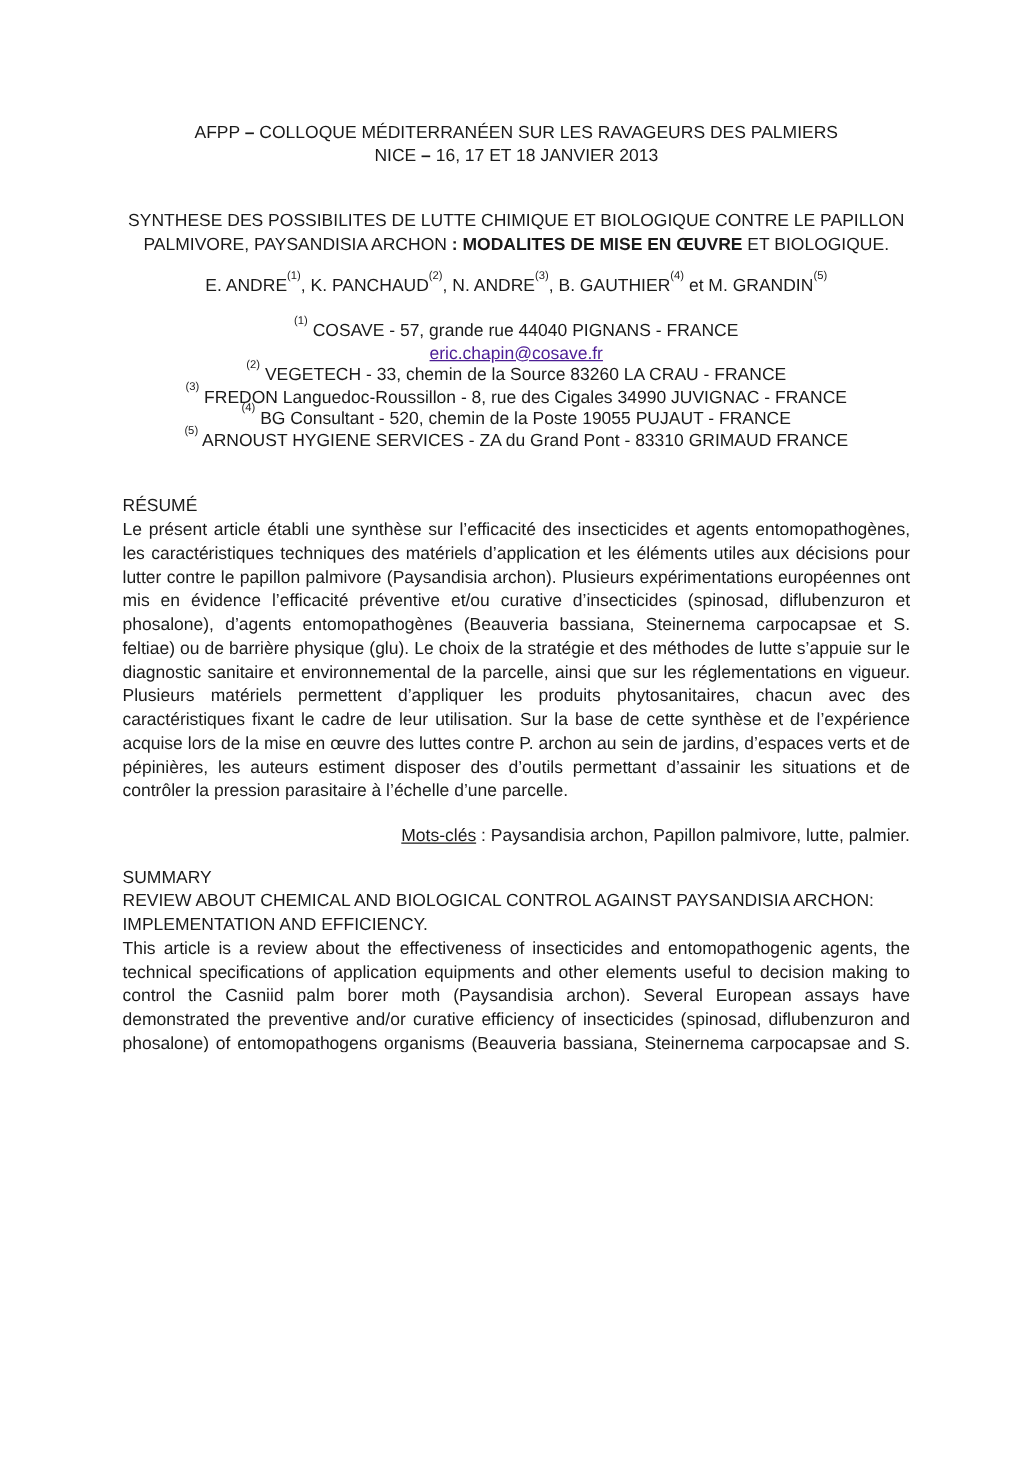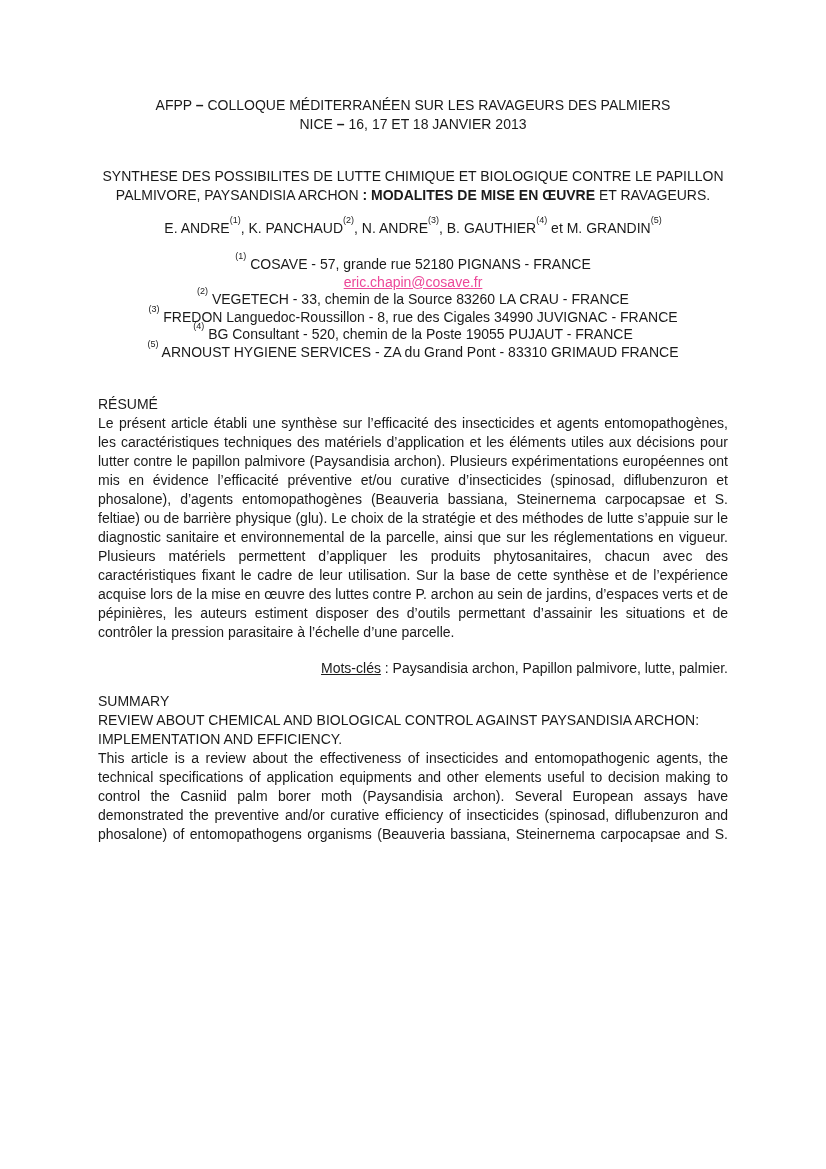--- a/index.html
+++ b/index.html
@@ -15,21 +15,21 @@
     overflow: hidden;
   }
   .center { text-align: center; }
   .doc-header { line-height: 19px; }
   .doc-title { margin-top: 33px; line-height: 19px; }
   .bold { font-weight: bold; }
   .authors { margin-top: 14px; line-height: 19px; }
   .affiliations { margin-top: 18px; line-height: 17.5px; }
   sup.note { font-size: 9px; line-height: 0; position: relative; top: -4px; }
   a.email {
-    color: #ec4899;
+    color: #4c1d95;
     cursor: pointer;
   }
   .section-resume { margin-top: 34px; }
   .section-summary { }
   .heading { line-height: 19px; }
   p.body-par {
     margin: 0;
     text-align: justify;
     line-height: 19px;
   }
@@ -40,26 +40,26 @@
 </head>
 <body>
 
 <div class="page">
 
   <div class="doc-header center">
     <div><span>AFPP </span><span class="bold">–</span><span> COLLOQUE MÉDITERRANÉEN SUR LES RAVAGEURS DES PALMIERS</span></div>
     <div><span>NICE </span><span class="bold">–</span><span> 16, 17 ET 18 JANVIER 2013</span></div>
   </div>
 
-  <div class="doc-title center"><span>SYNTHESE DES POSSIBILITES DE LUTTE CHIMIQUE ET BIOLOGIQUE CONTRE LE PAPILLON PALMIVORE, PAYSANDISIA ARCHON </span><span class="bold">: MODALITES DE MISE EN ŒUVRE</span><span> ET RAVAGEURS.</span></div>
+  <div class="doc-title center"><span>SYNTHESE DES POSSIBILITES DE LUTTE CHIMIQUE ET BIOLOGIQUE CONTRE LE PAPILLON PALMIVORE, PAYSANDISIA ARCHON </span><span class="bold">: MODALITES DE MISE EN ŒUVRE</span><span> ET BIOLOGIQUE.</span></div>
 
   <div class="authors center"><span>E. ANDRE</span><sup class="note">(1)</sup><span>, K. PANCHAUD</span><sup class="note">(2)</sup><span>, N. ANDRE</span><sup class="note">(3)</sup><span>, B. GAUTHIER</span><sup class="note">(4)</sup><span> et M. GRANDIN</span><sup class="note">(5)</sup></div>
 
   <div class="affiliations center">
-    <div><sup class="note">(1)</sup><span> COSAVE - 57, grande rue 52180 PIGNANS - FRANCE</span></div>
+    <div><sup class="note">(1)</sup><span> COSAVE - 57, grande rue 44040 PIGNANS - FRANCE</span></div>
     <div><a class="email" href="#">eric.chapin@cosave.fr</a></div>
     <div><sup class="note">(2)</sup><span> VEGETECH - 33, chemin de la Source 83260 LA CRAU - FRANCE</span></div>
     <div><sup class="note">(3)</sup><span> FREDON Languedoc-Roussillon - 8, rue des Cigales 34990 JUVIGNAC - FRANCE</span></div>
     <div><sup class="note">(4)</sup><span> BG Consultant - 520, chemin de la Poste 19055 PUJAUT - FRANCE</span></div>
     <div><sup class="note">(5)</sup><span> ARNOUST HYGIENE SERVICES - ZA du Grand Pont - 83310 GRIMAUD FRANCE</span></div>
   </div>
 
   <div class="section-resume">
     <div class="heading">RÉSUMÉ</div>
     <p class="body-par">Le présent article établi une synthèse sur l’efficacité des insecticides et agents entomopathogènes, les caractéristiques techniques des matériels d’application et les éléments utiles aux décisions pour lutter contre le papillon palmivore (Paysandisia archon). Plusieurs expérimentations européennes ont mis en évidence l’efficacité préventive et/ou curative d’insecticides (spinosad, diflubenzuron et phosalone), d’agents entomopathogènes (Beauveria bassiana, Steinernema carpocapsae et S. feltiae) ou de barrière physique (glu). Le choix de la stratégie et des méthodes de lutte s’appuie sur le diagnostic sanitaire et environnemental de la parcelle, ainsi que sur les réglementations en vigueur. Plusieurs matériels permettent d’appliquer les produits phytosanitaires, chacun avec des caractéristiques fixant le cadre de leur utilisation. Sur la base de cette synthèse et de l’expérience acquise lors de la mise en œuvre des luttes contre P. archon au sein de jardins, d’espaces verts et de pépinières, les auteurs estiment disposer des d’outils permettant d’assainir les situations et de contrôler la pression parasitaire à l’échelle d’une parcelle.</p>

